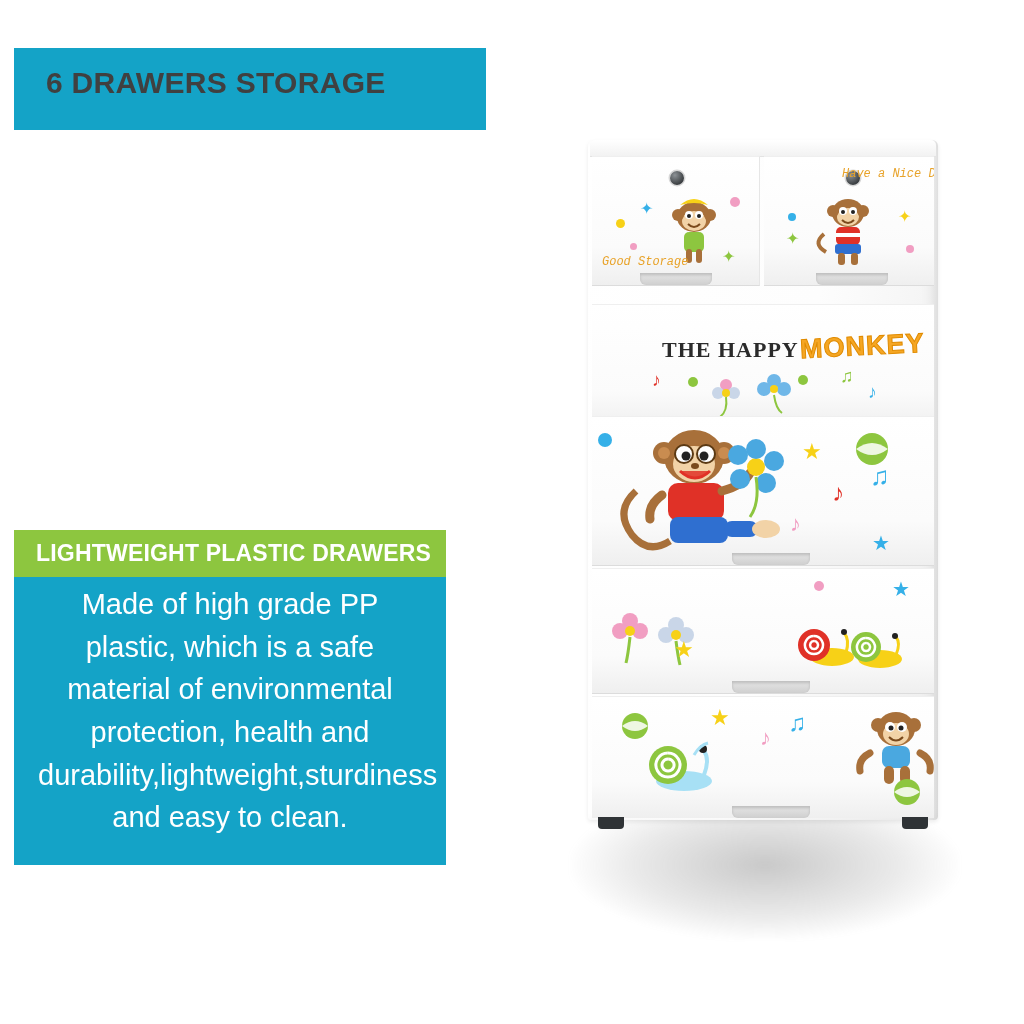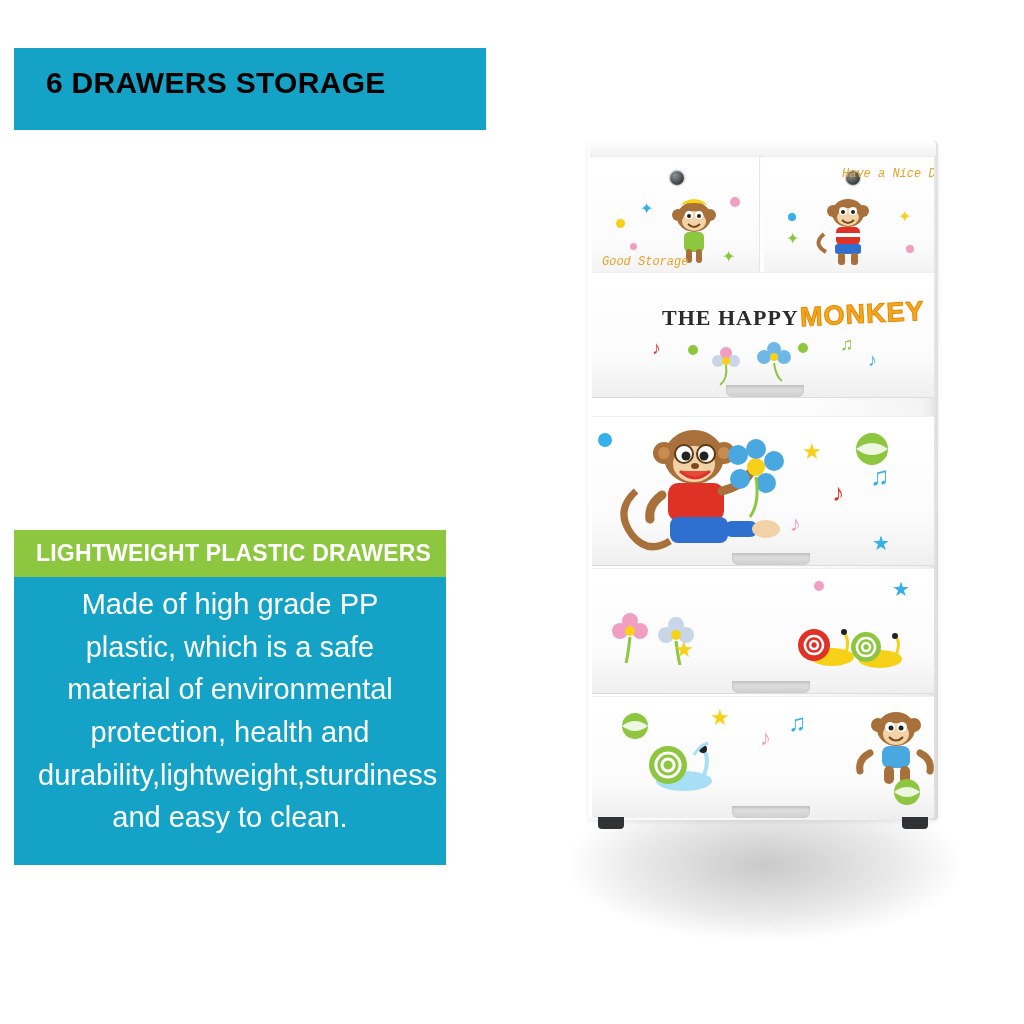--- a/index.html
+++ b/index.html
@@ -37,21 +37,21 @@
 
   .card-1 {
     padding: 14px 16px 18px 16px;
   }
 
   .card-title {
     font-size: 30px;
     font-weight: bold;
     letter-spacing: 0.3px;
     margin: 4px 0 12px 16px;
-    color: #000000;
+    color: #404040;
   }
 
   .card-body {
     font-size: 29px;
     line-height: 1.47;
     text-align: center;
     color: #ffffff;
     font-weight: 400;
     padding: 0 10px;
   }
@@ -281,21 +281,21 @@
           <rect x="49" y="64" width="7" height="12" rx="3" fill="#a8703a"></rect>
           <path d="M22 45 q-12 10 2 18" stroke="#a8703a" stroke-width="4" fill="none"></path>
         </svg>
         <div class="dot" style="left:24px;top:56px;width:8px;height:8px;background:#35b0e8;"></div>
         <div class="star" style="left:22px;top:74px;color:#8dc63f;">✦</div>
         <div class="star" style="left:134px;top:52px;color:#f7d117;">✦</div>
         <div class="dot" style="left:142px;top:88px;width:8px;height:8px;background:#f19ec2;"></div>
         <div class="handle" style="left:52px; bottom:0; width:72px;"></div>
       </div>
 
-      <div class="drawer" style="top:132px; height:126px;">
+      <div class="drawer" style="top:164px; height:126px;">
         <div class="happy-word" style="left:70px; top:32px; color:#2b2b2b;">THE HAPPY</div>
         <div class="monkey-word" style="left:208px; top:26px;">MONKEY</div>
         <svg width="120" height="58" style="position:absolute;left:110px;top:58px;">
           <circle cx="24" cy="22" r="6" fill="#f19ec2"></circle>
           <circle cx="16" cy="30" r="6" fill="#c9d6e8"></circle>
           <circle cx="32" cy="30" r="6" fill="#c9d6e8"></circle>
           <circle cx="24" cy="30" r="4" fill="#f7d117"></circle>
           <circle cx="72" cy="18" r="7" fill="#6fb7e8"></circle>
           <circle cx="62" cy="26" r="7" fill="#6fb7e8"></circle>
           <circle cx="82" cy="26" r="7" fill="#6fb7e8"></circle>

